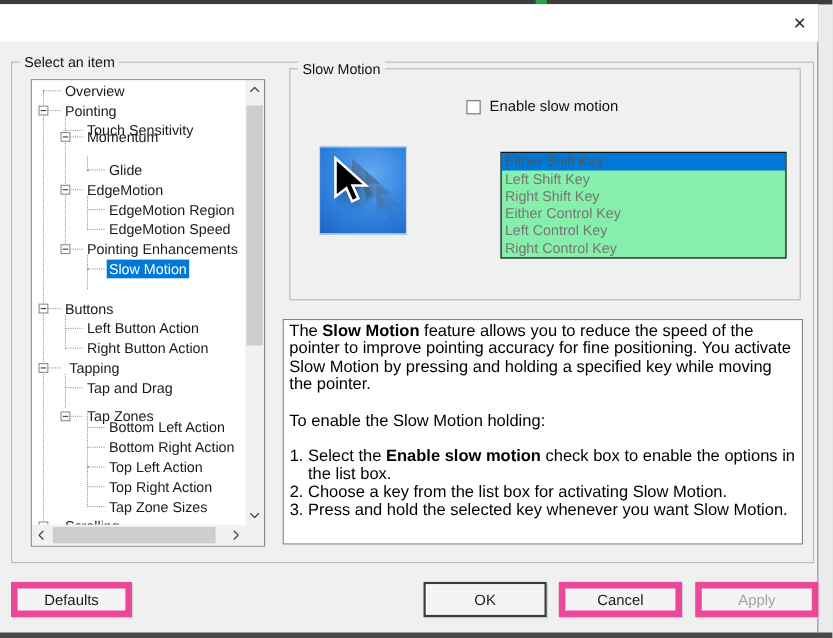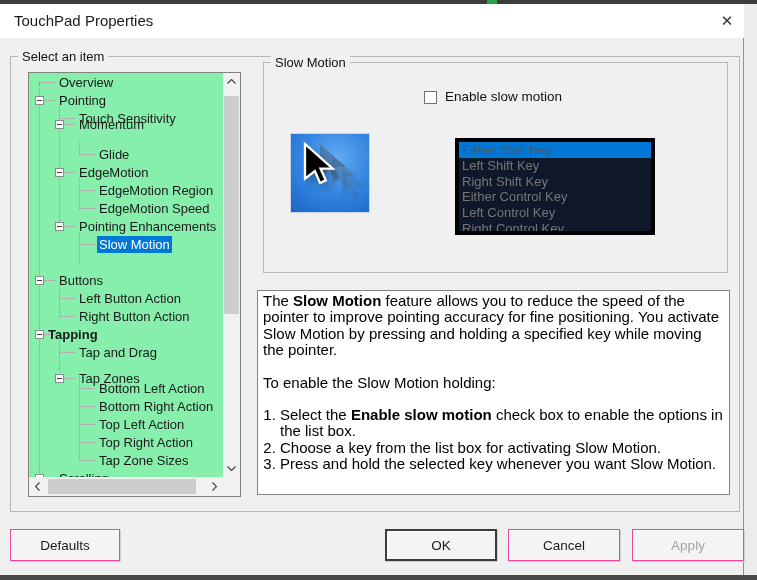--- a/index.html
+++ b/index.html
@@ -17,21 +17,21 @@
   .titlebar{left:0;top:4px;width:744px;height:34px;background:#ffffff;}
   .title-text{left:14px;top:12px;font-size:15px;color:#1a1a1a;white-space:nowrap;}
   .close-btn{left:712px;top:8px;width:30px;height:26px;display:flex;align-items:center;justify-content:center;font-size:15px;color:#333;cursor:default;}
 
   
   .groupbox{border:1px solid #b7b7b7;box-sizing:border-box;}
   .groupbox-label{font-size:13px;color:#111;background:#f0f0f0;padding:0 4px;white-space:nowrap;}
 
   
   .tree-box{left:28px;top:72px;width:213px;height:425px;background:#fff;border:1px solid #828282;box-sizing:border-box;}
-  .tree-viewport{left:29px;top:73px;width:194px;height:404px;overflow:hidden;background:#86efac;}
+  .tree-viewport{left:29px;top:73px;width:194px;height:404px;overflow:hidden;background:#ffffff;}
   .tree-row{position:absolute;left:0;width:100%;height:18px;font-size:13px;color:#1a1a1a;}
   .tree-label{position:absolute;top:0;line-height:17px;padding:0 2px;white-space:nowrap;}
   .tree-label.selected{background:#0078d7;color:#fff;}
   .tree-stub{position:absolute;top:8px;border-top:1px dotted #999;height:0;}
   .tree-vline{position:absolute;width:0;border-left:1px dotted #999;}
   .expander{position:absolute;top:4px;width:9px;height:9px;background:#fff;border:1px solid #8c8c8c;box-sizing:border-box;}
   .expander::before{content:"";position:absolute;left:1px;top:3px;width:5px;height:1px;background:#3c3c3c;}
 
   
   .vscroll{left:223px;top:73px;width:17px;height:404px;background:#f1f1f1;}
@@ -42,47 +42,46 @@
   .h-thumb{position:absolute;top:2px;height:15px;background:#cdcdcd;}
 
   
   .sm-group{left:263px;top:62px;width:465px;height:211px;}
   .sm-label{left:271px;top:55px;}
   .checkbox{left:424px;top:91px;width:13px;height:13px;background:#fff;border:1px solid #707070;box-sizing:border-box;}
   .checkbox-label{left:445px;top:89px;font-size:13.5px;color:#111;white-space:nowrap;}
 
   .pointer-img{left:290px;top:133px;width:80px;height:80px;background:radial-gradient(circle at 58% 32%,#66aaf1 0%,#3486e1 48%,#1b63c6 100%);box-shadow:0 0 0 1px #c9d4de inset;}
 
-  .listbox{left:455px;top:138px;width:200px;height:97px;background:#0f172a;border:4px solid #000000;box-sizing:border-box;overflow:hidden;}
+  .listbox{left:455px;top:138px;width:260px;height:97px;background:#86efac;border:1px solid #000000;box-sizing:border-box;overflow:hidden;}
   .listbox-item{height:15.8px;line-height:15.8px;font-size:13px;color:#767676;padding-left:3px;white-space:nowrap;}
   .listbox-item.selected{background:#0078d7;color:#4d575f;}
 
   
   .desc-box{left:257px;top:290px;width:473px;height:205px;background:#fff;border:1px solid #828282;box-sizing:border-box;padding:2px 5px;font-size:15px;line-height:16.4px;color:#000;overflow:hidden;}
   .desc-box p{margin:0 0 16px 0;}
   .desc-box ol{margin:0;padding-left:17px;}
   .desc-box li{margin:0;}
 
   
-  .btn{position:absolute;height:32px;background:#f4f4f4;border:1px solid #ec4899;box-sizing:border-box;font-family:"Liberation Sans",sans-serif;font-size:13.5px;color:#1a1a1a;box-shadow:1px 1px 0 #cfcfcf, inset 1px 1px 0 #ffffff;display:flex;align-items:center;justify-content:center;}
+  .btn{position:absolute;height:32px;background:#f4f4f4;border:6px solid #ec4899;box-sizing:border-box;font-family:"Liberation Sans",sans-serif;font-size:13.5px;color:#1a1a1a;box-shadow:1px 1px 0 #cfcfcf, inset 1px 1px 0 #ffffff;display:flex;align-items:center;justify-content:center;}
   .btn-defaults{left:10px;top:529px;width:110px;}
   .btn-ok{left:385px;top:529px;width:112px;border:2px solid #3c3c3c;}
   .btn-cancel{left:508px;top:529px;width:112px;}
   .btn-apply{left:632px;top:529px;width:112px;color:#a3a3a3;}
 </style>
 </head>
 <body>
 
 <div class="screen">
   <div class="abs top-strip"></div>
   <div class="abs top-strip-green"></div>
 
   <div class="abs window"></div>
   <div class="abs titlebar"></div>
-  <div class="abs title-text">TouchPad Properties</div>
   <div class="abs close-btn">
     <span>✕</span>
   </div>
 
   <div class="abs groupbox" style="left:10px;top:56px;width:730px;height:456px;"></div>
   <div class="abs groupbox-label" style="left:18px;top:49px;">Select an item</div>
 
   <div class="abs tree-box"></div>
   <div class="abs tree-viewport" id="tree-view">
       <div class="tree-vline" style="left: 10px; top: 10px; height: 396px;"></div>
@@ -146,21 +145,21 @@
         <div class="tree-stub" style="left: 30px; width: 16px;"></div>
         <span class="tree-label" style="left: 48px;">Left Button Action</span>
       </div>
       <div class="tree-row" style="top: 235px;">
         <div class="tree-stub" style="left: 30px; width: 16px;"></div>
         <span class="tree-label" style="left: 48px;">Right Button Action</span>
       </div>
       <div class="tree-row" style="top: 253px;">
         <div class="tree-stub" style="left: 10px; width: 16px;"></div>
         <div class="expander" style="left: 6px;"></div>
-        <span class="tree-label" style="left: 17px; font-weight: bold;">Tapping</span>
+        <span class="tree-label" style="left: 32px;">Tapping</span>
       </div>
       <div class="tree-row" style="top: 271px;">
         <div class="tree-stub" style="left: 30px; width: 16px;"></div>
         <span class="tree-label" style="left: 48px;">Tap and Drag</span>
       </div>
       <div class="tree-row" style="top: 297px;">
         <div class="tree-stub" style="left: 30px; width: 16px;"></div>
         <div class="expander" style="left: 26px;"></div>
         <span class="tree-label" style="left: 48px;">Tap Zones</span>
       </div>

